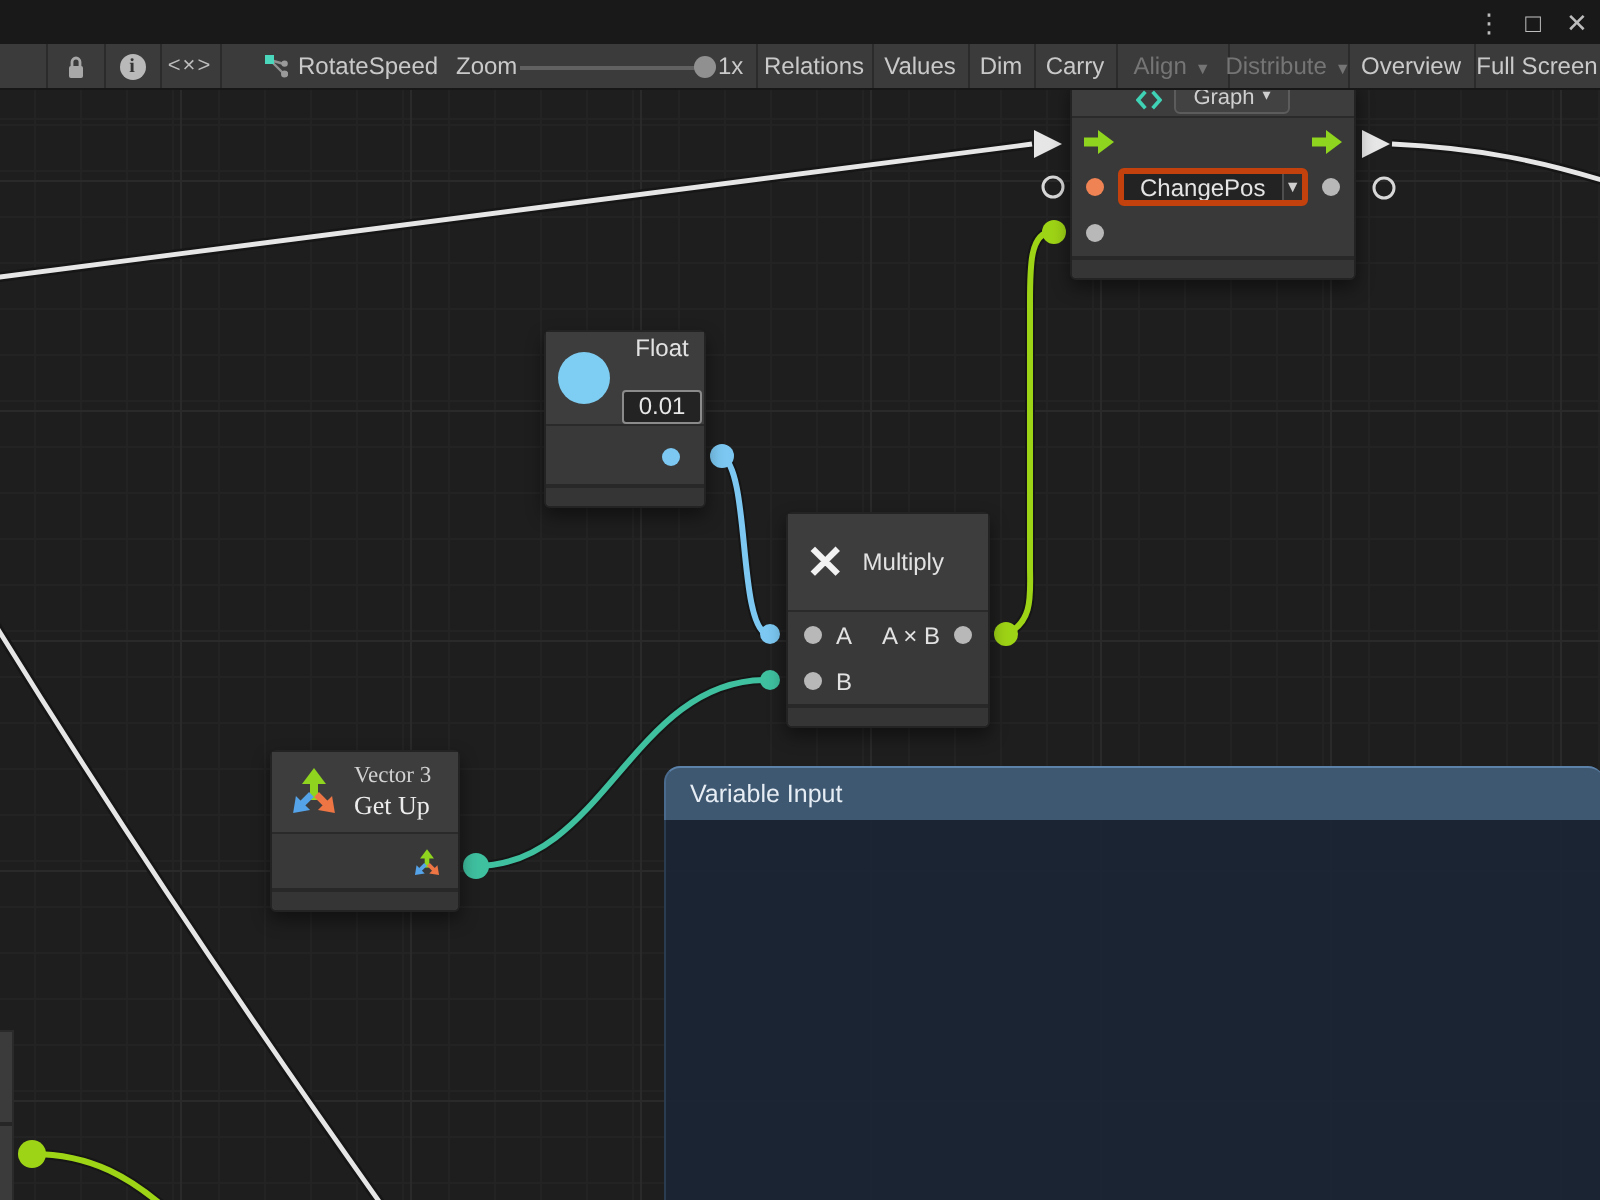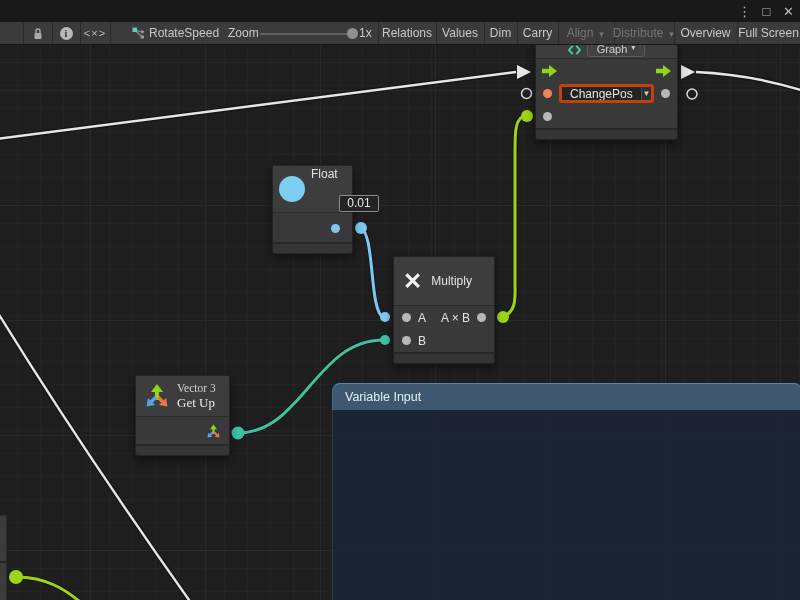--- a/index.html
+++ b/index.html
@@ -50,23 +50,23 @@
   .nfoot { height:9px; background:#353535; border-radius:0 0 3px 3px; }
   .prow { display:flex; align-items:center; height:23px; padding:0 8px; gap:7px; }
   .dot { width:9px; height:9px; border-radius:50%; display:inline-block; flex:0 0 auto; }
   .dot.gray   { background:#b8b8b8; }
   .dot.orange { background:#f08354; }
   .dot.blue   { background:#7cc8f2; }
   .spacer { flex:1; }
 
   
   #float-circle { width:26px; height:26px; border-radius:50%; background:#7ecdf2; flex:0 0 auto; }
-  .fcol { display:flex; flex-direction:column; align-items:flex-start; gap:14px; margin-left:6px; flex:1; padding-right:2px; }
+  .fcol { display:flex; flex-direction:column; align-items:center; gap:14px; margin-left:6px; flex:1; padding-right:2px; }
   #float-field { width:40px; height:17px; background:#232323; border:1px solid #8b8b8b; border-radius:2px;
-                 color:#e8e8e8; font-size:12px; text-align:center; font-family:"Liberation Sans",sans-serif;margin-left:28px; }
+                 color:#e8e8e8; font-size:12px; text-align:center; font-family:"Liberation Sans",sans-serif; }
 
   
   #mult-x { font-size:23px; font-weight:bold; color:#f2f2f2; line-height:1; }
 
   
   #graph-btn { height:15px; background:#424242; border:1px solid #5c5c5c; border-radius:3px;
                display:flex; align-items:flex-start; padding:0 9px; font-size:11px; color:#cfcfcf; gap:4px; }
   .dd { display:flex; align-items:center; height:19px; background:#232323; border:3px solid #c2410c;
         border-radius:3px; overflow:hidden; }
   .dd .dd-text { padding:0 8px; font-size:12px; color:#e4e4e4; }

